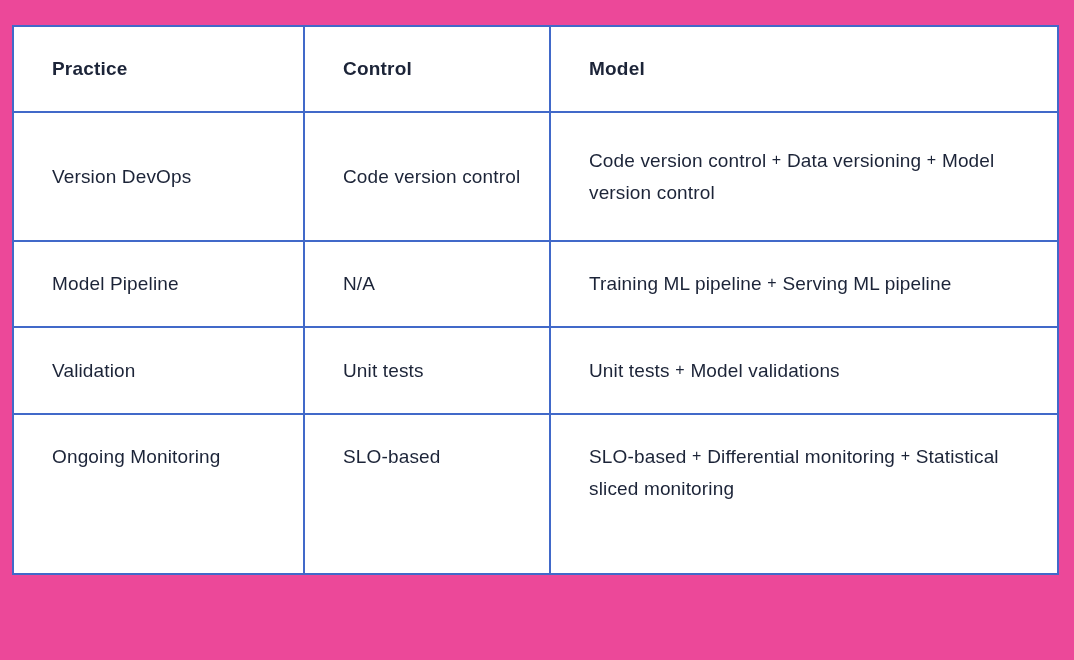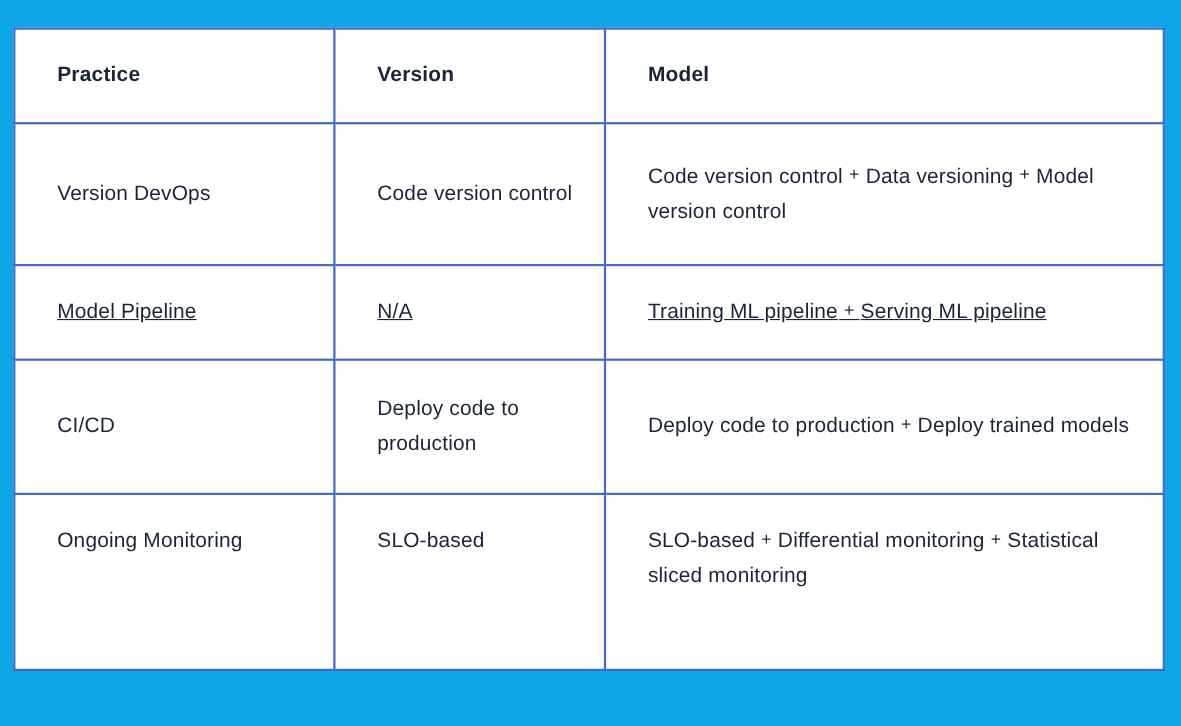--- a/index.html
+++ b/index.html
@@ -12,21 +12,21 @@
     width: 1074px;
     height: 660px;
     overflow: hidden;
     font-family: "Liberation Sans", "DejaVu Sans", sans-serif;
     -webkit-font-smoothing: antialiased;
   }
   .page {
     position: relative;
     width: 1074px;
     height: 660px;
-    background: #0ea5e9;
+    background: #ec4899;
   }
   .table-wrap {
     position: absolute;
     left: 12px;
     top: 25px;
     width: 1045px;
   }
   table.practice-table {
     border-collapse: collapse;
     table-layout: fixed;
@@ -54,21 +54,21 @@
     padding-top: 8px;
     padding-bottom: 8px;
     letter-spacing: 0.2px;
   }
   table.practice-table tbody td {
     font-weight: 400;
   }
   
   tr[data-row="0"] td { height: 107px; }
   tr[data-row="1"] td { height: 65px;  }
-  tr[data-row="2"] td { height: 64px; text-decoration: underline;  }
+  tr[data-row="2"] td { height: 64px;  }
   tr[data-row="3"] td { height: 65px;  }
   tr[data-row="4"] td { height: 100px; }
   tr[data-row="5"] td {
     height: 122px;
     vertical-align: top;
     padding-top: 26px;
   }
   .plus {
     font-size: 16px;
     vertical-align: 2px;
@@ -82,39 +82,39 @@
   <div class="table-wrap">
     <table class="practice-table">
       <colgroup>
         <col class="col-practice">
         <col class="col-devops">
         <col class="col-mlops">
       </colgroup>
       <thead>
         <tr>
           <th>Practice</th>
-          <th>Version</th>
+          <th>Control</th>
           <th>Model</th>
         </tr>
       </thead>
       <tbody>
         <tr data-row="0">
           <td>Version DevOps</td>
           <td>Code version control</td>
           <td>Code version control<span class="plus"> + </span>Data versioning<span class="plus"> + </span>Model version control</td>
         </tr>
         <tr data-row="2">
           <td>Model Pipeline</td>
           <td>N/A</td>
           <td>Training ML pipeline<span class="plus"> + </span>Serving ML pipeline</td>
         </tr>
-        <tr data-row="4">
-          <td>CI/CD</td>
-          <td>Deploy code to production</td>
-          <td>Deploy code to production<span class="plus"> + </span>Deploy trained models</td>
+        <tr data-row="3">
+          <td>Validation</td>
+          <td>Unit tests</td>
+          <td>Unit tests<span class="plus"> + </span>Model validations</td>
         </tr>
         <tr data-row="5">
           <td>Ongoing Monitoring</td>
           <td>SLO-based</td>
           <td>SLO-based<span class="plus"> + </span>Differential monitoring<span class="plus"> + </span>Statistical sliced monitoring</td>
         </tr>
       </tbody>
     </table>
   </div>
 </div>

